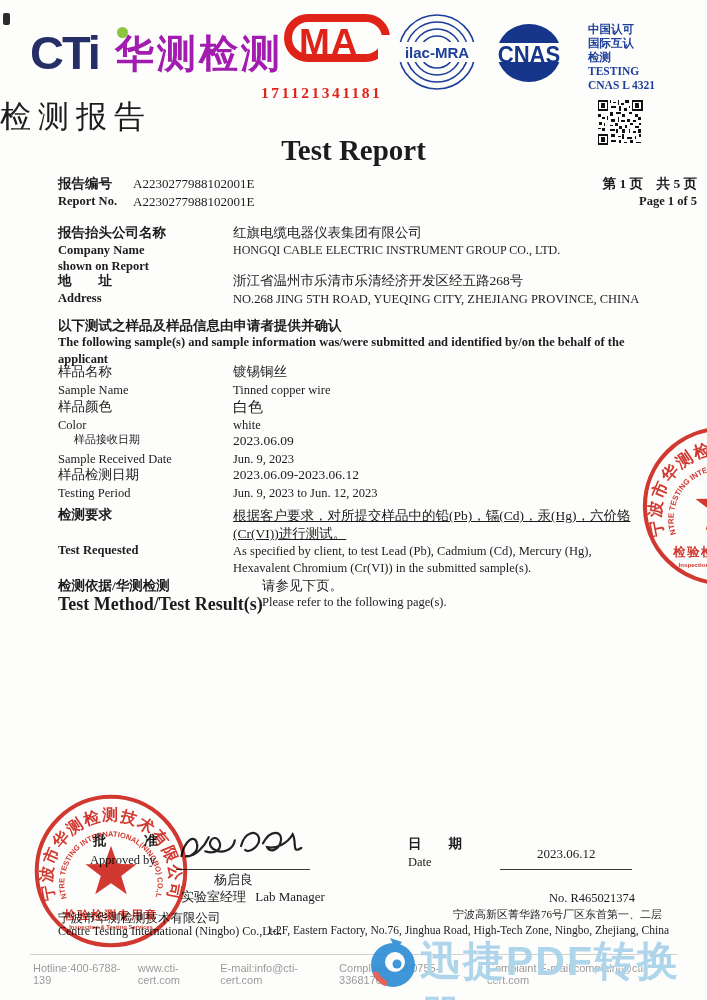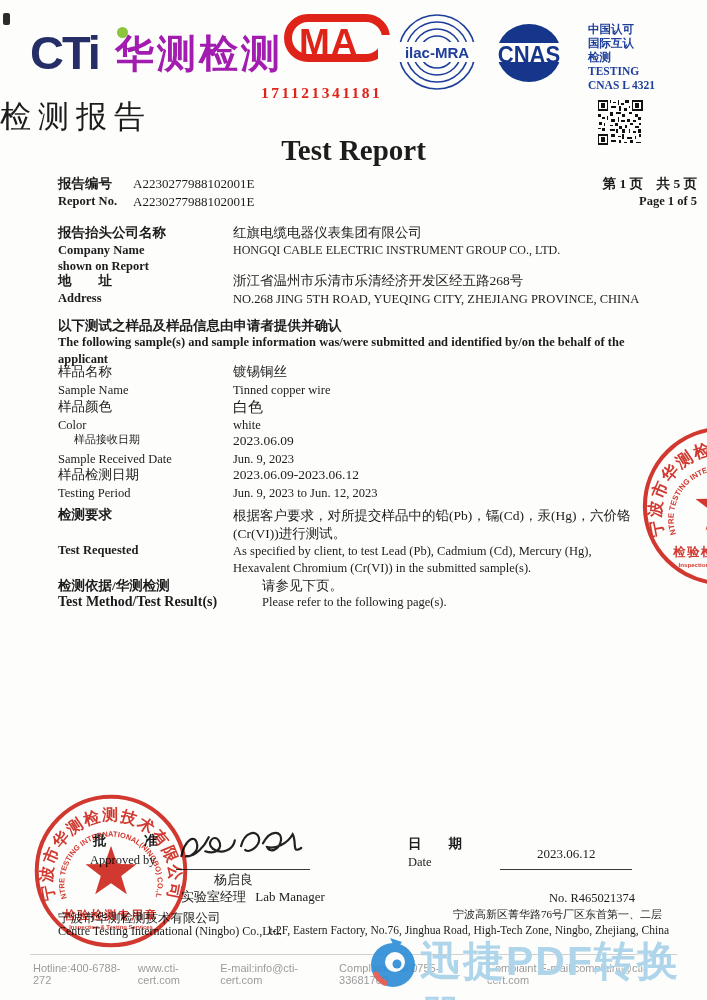--- a/index.html
+++ b/index.html
@@ -195,27 +195,27 @@
     <div class="t serif" style="left:233px;top:452px;font-size:12.5px;">Jun. 9, 2023</div>
   </div>
   <div>
     <div class="t song" style="left:58px;top:467px;font-size:13.5px;">样品检测日期</div>
     <div class="t song" style="left:233px;top:467px;font-size:13.5px;">2023.06.09-2023.06.12</div>
     <div class="t serif" style="left:58px;top:486px;font-size:12.5px;">Testing Period</div>
     <div class="t serif" style="left:233px;top:486px;font-size:12.5px;">Jun. 9, 2023  to  Jun. 12, 2023</div>
   </div>
 
   <div class="t hei" style="left:58px;top:507px;font-size:13.5px;">检测要求</div>
-  <div class="t song wrap" style="left:233px;top:507px;width:430px;font-size:13.5px;line-height:18px;">根据客户要求，对所提交样品中的铅(Pb)，镉(Cd)，汞(Hg)，六价铬(Cr(VI))进行测试。</div>
+  <div class="t song wrap" style="left:233px;top:507px;width:430px;font-size:13.5px;line-height:18px;text-decoration:underline;">根据客户要求，对所提交样品中的铅(Pb)，镉(Cd)，汞(Hg)，六价铬(Cr(VI))进行测试。</div>
   <div class="t serif b" style="left:58px;top:543px;font-size:12.5px;">Test Requested</div>
   <div class="t serif wrap" style="left:233px;top:543px;width:385px;font-size:12.5px;line-height:16.5px;">As specified by client, to test Lead (Pb), Cadmium (Cd), Mercury (Hg), Hexavalent Chromium (Cr(VI)) in the submitted sample(s).</div>
 
   <div class="t hei" style="left:58px;top:578px;font-size:13.5px;">检测依据/华测检测</div>
   <div class="t song" style="left:262px;top:578px;font-size:13.5px;">请参见下页。</div>
-  <div class="t serif b" style="left:58px;top:594px;font-size:14px;">Test Method/Test Result(s)</div>
+  <div class="t serif b" style="left:58px;top:594px;font-size:18px;">Test Method/Test Result(s)</div>
   <div class="t serif" style="left:262px;top:595px;font-size:12.5px;">Please refer to the following page(s).</div>
 
   <div class="t hei" style="left:93px;top:833px;font-size:13.5px;letter-spacing:12px;z-index:2;">批　准</div>
   <div class="t serif" style="left:90px;top:853px;font-size:12.5px;z-index:2;">Approved by</div>
 
   <svg class="t" style="left:175px;top:820px;transform:rotate(-2deg);z-index:3;" width="135" height="48" viewBox="0 0 135 48">
     <g fill="none" stroke="#222" stroke-width="2.2" stroke-linecap="round">
       <path d="M6,34 C10,18 20,12 22,22 C24,30 14,36 10,34 C20,36 30,24 34,16 M30,30 C40,34 48,28 44,20 C40,12 30,22 38,28 C46,34 58,30 60,20"></path>
       <path d="M66,26 C70,12 82,10 84,18 C86,26 74,34 70,30 M88,24 C96,10 108,12 106,22 C104,32 94,34 92,28 C100,30 112,26 118,16 C122,24 116,36 126,30"></path>
     </g>
@@ -263,21 +263,21 @@
     <text font-size="9.5" font-weight="bold" fill="#cf271d" font-family="Liberation Sans, DejaVu Sans, sans-serif">
       <textPath href="#arcEN" startOffset="50%" text-anchor="middle">CENTRE TESTING INTERNATIONAL(NINGBO) CO.,LTD.</textPath>
     </text>
     <polygon points="100,68 92,91 67.7,91.5 87.1,106.2 80,129.5 100,115.6 120,129.5 112.9,106.2 132.3,91.5 108,91" fill="#cf271d"></polygon>
     <text x="100" y="161" text-anchor="middle" font-size="15" font-weight="bold" fill="#cf271d" font-family="Liberation Sans, DejaVu Sans, sans-serif" letter-spacing="2">检验检测专用章</text>
     <text x="100" y="174" text-anchor="middle" font-size="7.5" font-weight="bold" fill="#cf271d" font-family="Liberation Sans, DejaVu Sans, sans-serif">Inspection &amp; Testing Services</text>
   </svg>
 
   <div class="footer-line"></div>
   <div class="footer-row">
-    <span>Hotline:400-6788-272</span>
+    <span>Hotline:400-6788-139</span>
     <span>www.cti-cert.com</span>
     <span>E-mail:info@cti-cert.com</span>
     <span>Complaint call:0755-33681700</span>
     <span>Complaint E-mail:complaint@cti-cert.com</span>
   </div>
 
   <svg class="wm-logo" width="50" height="54" viewBox="0 0 50 54">
     <path d="M22,2 L34,6 L28,14 Z" fill="#2f8ed5"></path>
     <circle cx="25" cy="29" r="22" fill="#2f8ed5"></circle>
     <circle cx="27" cy="26" r="10" fill="#ffffff"></circle>

